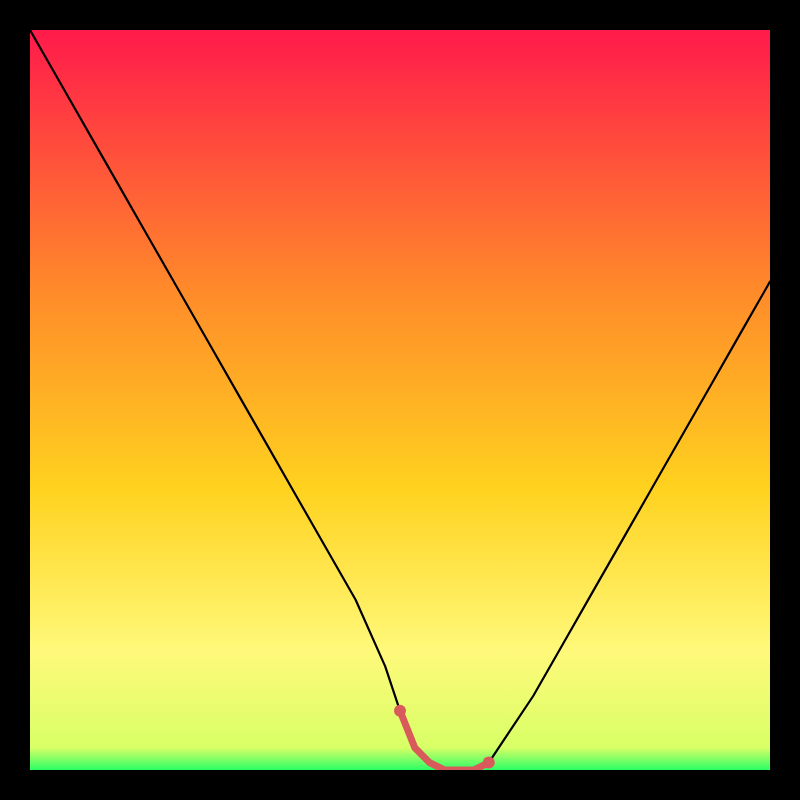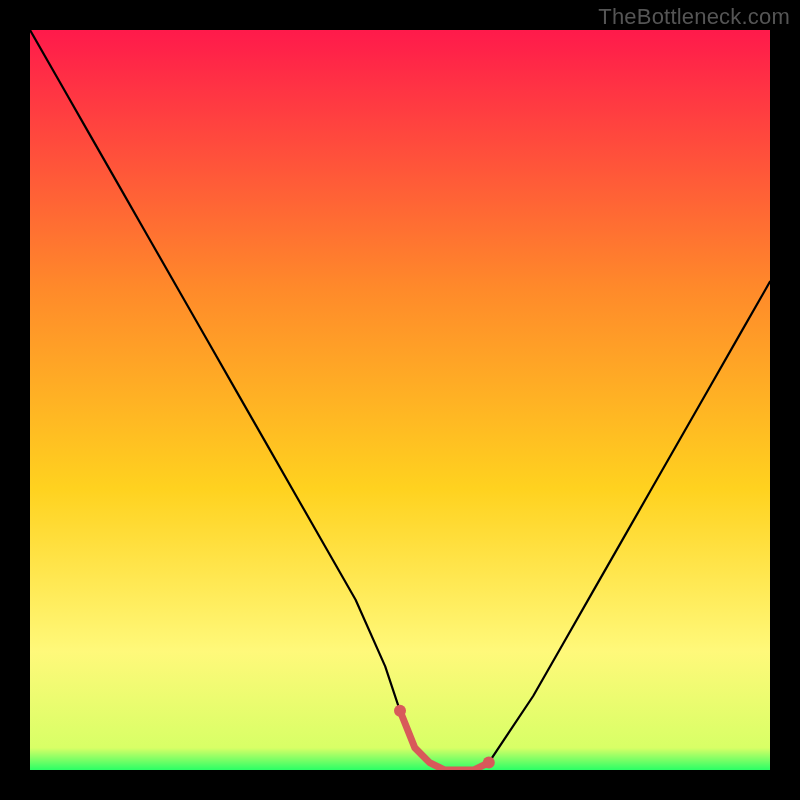--- a/index.html
+++ b/index.html
@@ -32,21 +32,20 @@
     font-size: 22px;
     font-weight: 500;
     letter-spacing: 0.2px;
     user-select: none;
   }
 </style>
 </head>
 <body>
 
 <div class="frame">
-  <div class="watermark">TheBottleneck.com</div>
 
   <svg class="plot" viewBox="0 0 740 740" preserveAspectRatio="none">
     <defs>
       <linearGradient id="bg-grad" x1="0" y1="0" x2="0" y2="1">
         <stop id="g0" offset="0%" stop-color="#ff1a4b"></stop>
         <stop id="g1" offset="35%" stop-color="#ff8a2a"></stop>
         <stop id="g2" offset="62%" stop-color="#ffd21f"></stop>
         <stop id="g3" offset="84%" stop-color="#fff97a"></stop>
         <stop id="g4" offset="97%" stop-color="#d8ff66"></stop>
         <stop id="g5" offset="100%" stop-color="#2bff66"></stop>

